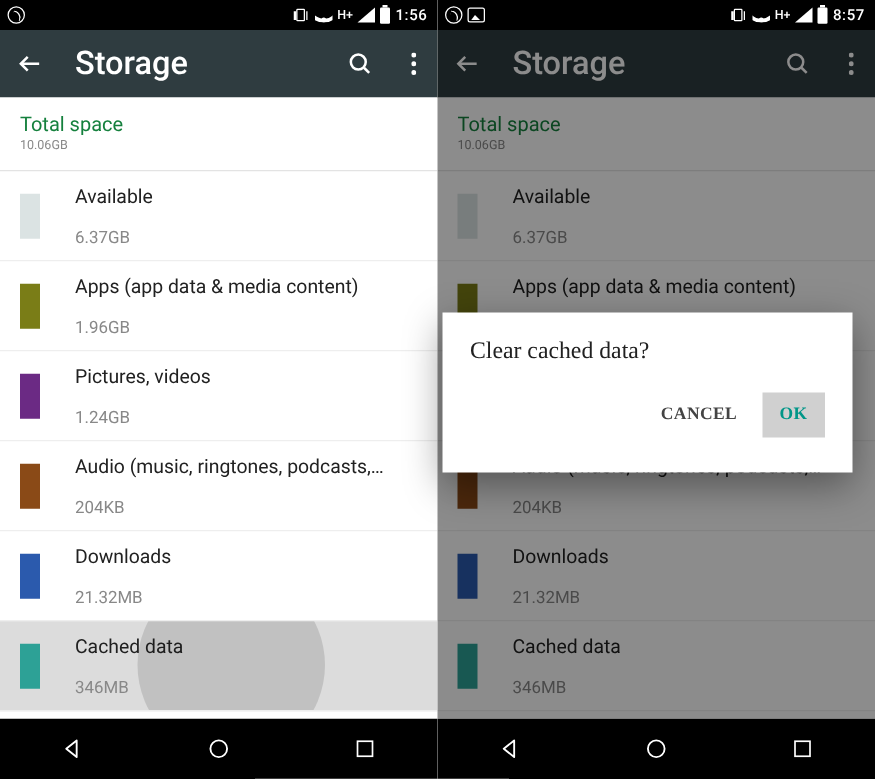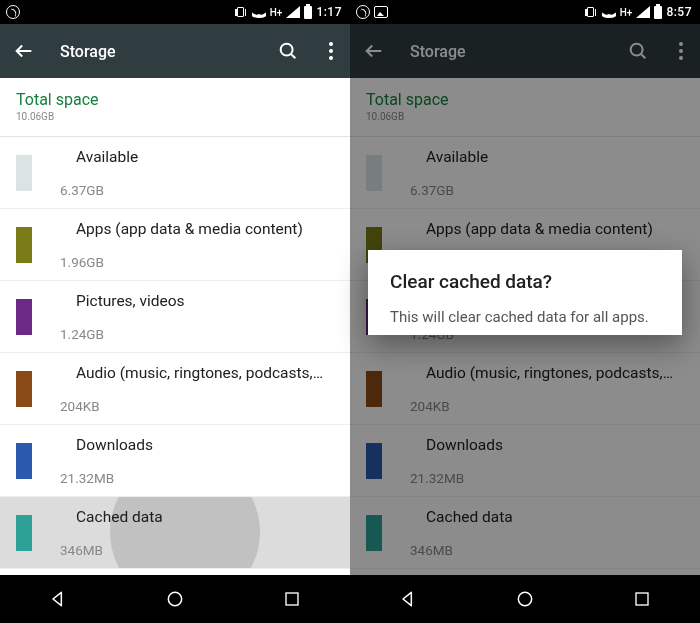--- a/index.html
+++ b/index.html
@@ -58,47 +58,47 @@
   
   .appbar {
     background: #2f3c40;
     height: 54px;
     display: flex;
     align-items: center;
     color: #fff;
     padding: 0 12px;
     gap: 24px;
   }
-  .appbar .title { font-size: 16px; font-weight: 500; flex: 1; }
+  .appbar .title { font-size: 26px; font-weight: 500; flex: 1; }
   .icon-btn { width:24px; height:24px; display:flex; align-items:center; justify-content:center; color:#fff;}
   
   .content { flex: 1; overflow: hidden; background: #fff; }
   .total { padding: 12px 16px 14px; }
   .total .t1 { font-size: 16px; color:#15803d; }
   .total .t2 { font-size: 10px; color: #888; margin-top:2px;}
   .divider { height:1px; background:#e3e3e3; }
   .row {
     display:flex; align-items:center; height:72px; padding: 0 16px;
     border-bottom:1px solid #eee;
   }
   .swatch { width:16px; height:36px; margin-right: 28px; }
-  .row .txt .t1 { font-size:15.5px; color:#212121; white-space:nowrap; overflow:hidden; text-overflow:ellipsis; max-width:250px;margin-left:16px;}
+  .row .txt .t1 { font-size:15.5px; color:#212121; white-space:nowrap; overflow:hidden; text-overflow:ellipsis; max-width:250px;}
   .row .txt .t2 { font-size:13.5px; color:#888; margin-top:16px;}
   .row.selected { background:#dcdcdc; }
   .ripple{position:absolute;width:150px;height:150px;border-radius:50%;background:rgba(0,0,0,0.12);pointer-events:none;}
   
   .navbar { background:#000; height:48px; display:flex; align-items:center; justify-content:space-around; color:#fff;}
   .navbtn{width:24px;height:24px;display:flex;align-items:center;justify-content:center;}
   
   .dim { position:absolute; inset:0; background:rgba(0,0,0,0.45); }
   .phone.right .statusbar, .phone.right .navbar { position:relative; z-index:5;}
   
   .dialog {
-    position:absolute; left:18px; right:18px; top:226px; background:#fff;
-    box-shadow:0 10px 30px rgba(0,0,0,0.4); z-index:10; padding:20px 22px 8px;
+    position:absolute; left:4px; right:18px; top:226px; background:#fff;
+    box-shadow:0 10px 30px rgba(0,0,0,0.4); z-index:10; padding:20px 22px 28px;font-family:Liberation Serif, serif;
   }
   .dialog .d-title{font-size:19px; font-weight:500; color:#212121; margin-bottom:14px;}
   .dialog .d-msg{font-size:15px; color:#555; line-height:1.35;}
   .dialog .d-actions{display:flex;justify-content:flex-end;gap:6px;margin-top:22px;}
   .dlg-btn{font-size:14px;font-weight:600;padding:10px 14px;letter-spacing:0.3px;cursor:pointer;}
   .dlg-btn.cancel{color:#444;}
   .dlg-btn.ok{color:#009688;background:#d0d0d0;}
   
   .wa{width:14px;height:14px;border:1.3px solid #fff;border-radius:50%;position:relative;}
   .wa::after{content:"";position:absolute;width:6px;height:6px;border:1.3px solid #fff;border-left:none;border-bottom:none;border-radius:0 6px 0 0;left:3px;top:3px;transform:rotate(15deg);}
@@ -116,21 +116,21 @@
       <div class="left-icons">
         <span class="wa"></span>
       </div>
       <span class="vibe">
           <span></span>
         </span>
       <span class="wifi"></span>
       <span class="hplus">H+</span>
       <span class="signal"></span>
       <span class="battery"></span>
-      <span class="clock">1:17</span>
+      <span class="clock">1:56</span>
     </div>
 
     <div class="appbar">
       <span class="icon-btn">
         <svg width="22" height="22" viewBox="0 0 24 24" fill="none" stroke="#fff" stroke-width="2.2">
             <path d="M20 12H4"></path>
             <path d="M10 6l-6 6 6 6"></path>
           </svg>
       </span>
       <span class="title">Storage</span>
@@ -307,21 +307,24 @@
               <div class="t1">Cached data</div>
               <div class="t2">346MB</div>
             </div>
         </div>
       </div>
 
       <div class="dim"></div>
 
       <div class="dialog">
         <div class="d-title">Clear cached data?</div>
-        <div class="d-msg">This will clear cached data for all apps.</div>
+        <div class="d-actions">
+          <div class="dlg-btn cancel">CANCEL</div>
+          <div class="dlg-btn ok">OK</div>
+        </div>
       </div>
     </div>
 
     <div class="navbar">
       <span class="navbtn">
           <svg width="20" height="20" viewBox="0 0 24 24" fill="none" stroke="#fff" stroke-width="1.8">
             <path d="M16 4 6 12l10 8z" stroke-linejoin="round"></path>
           </svg>
         </span>
       <span class="navbtn">

